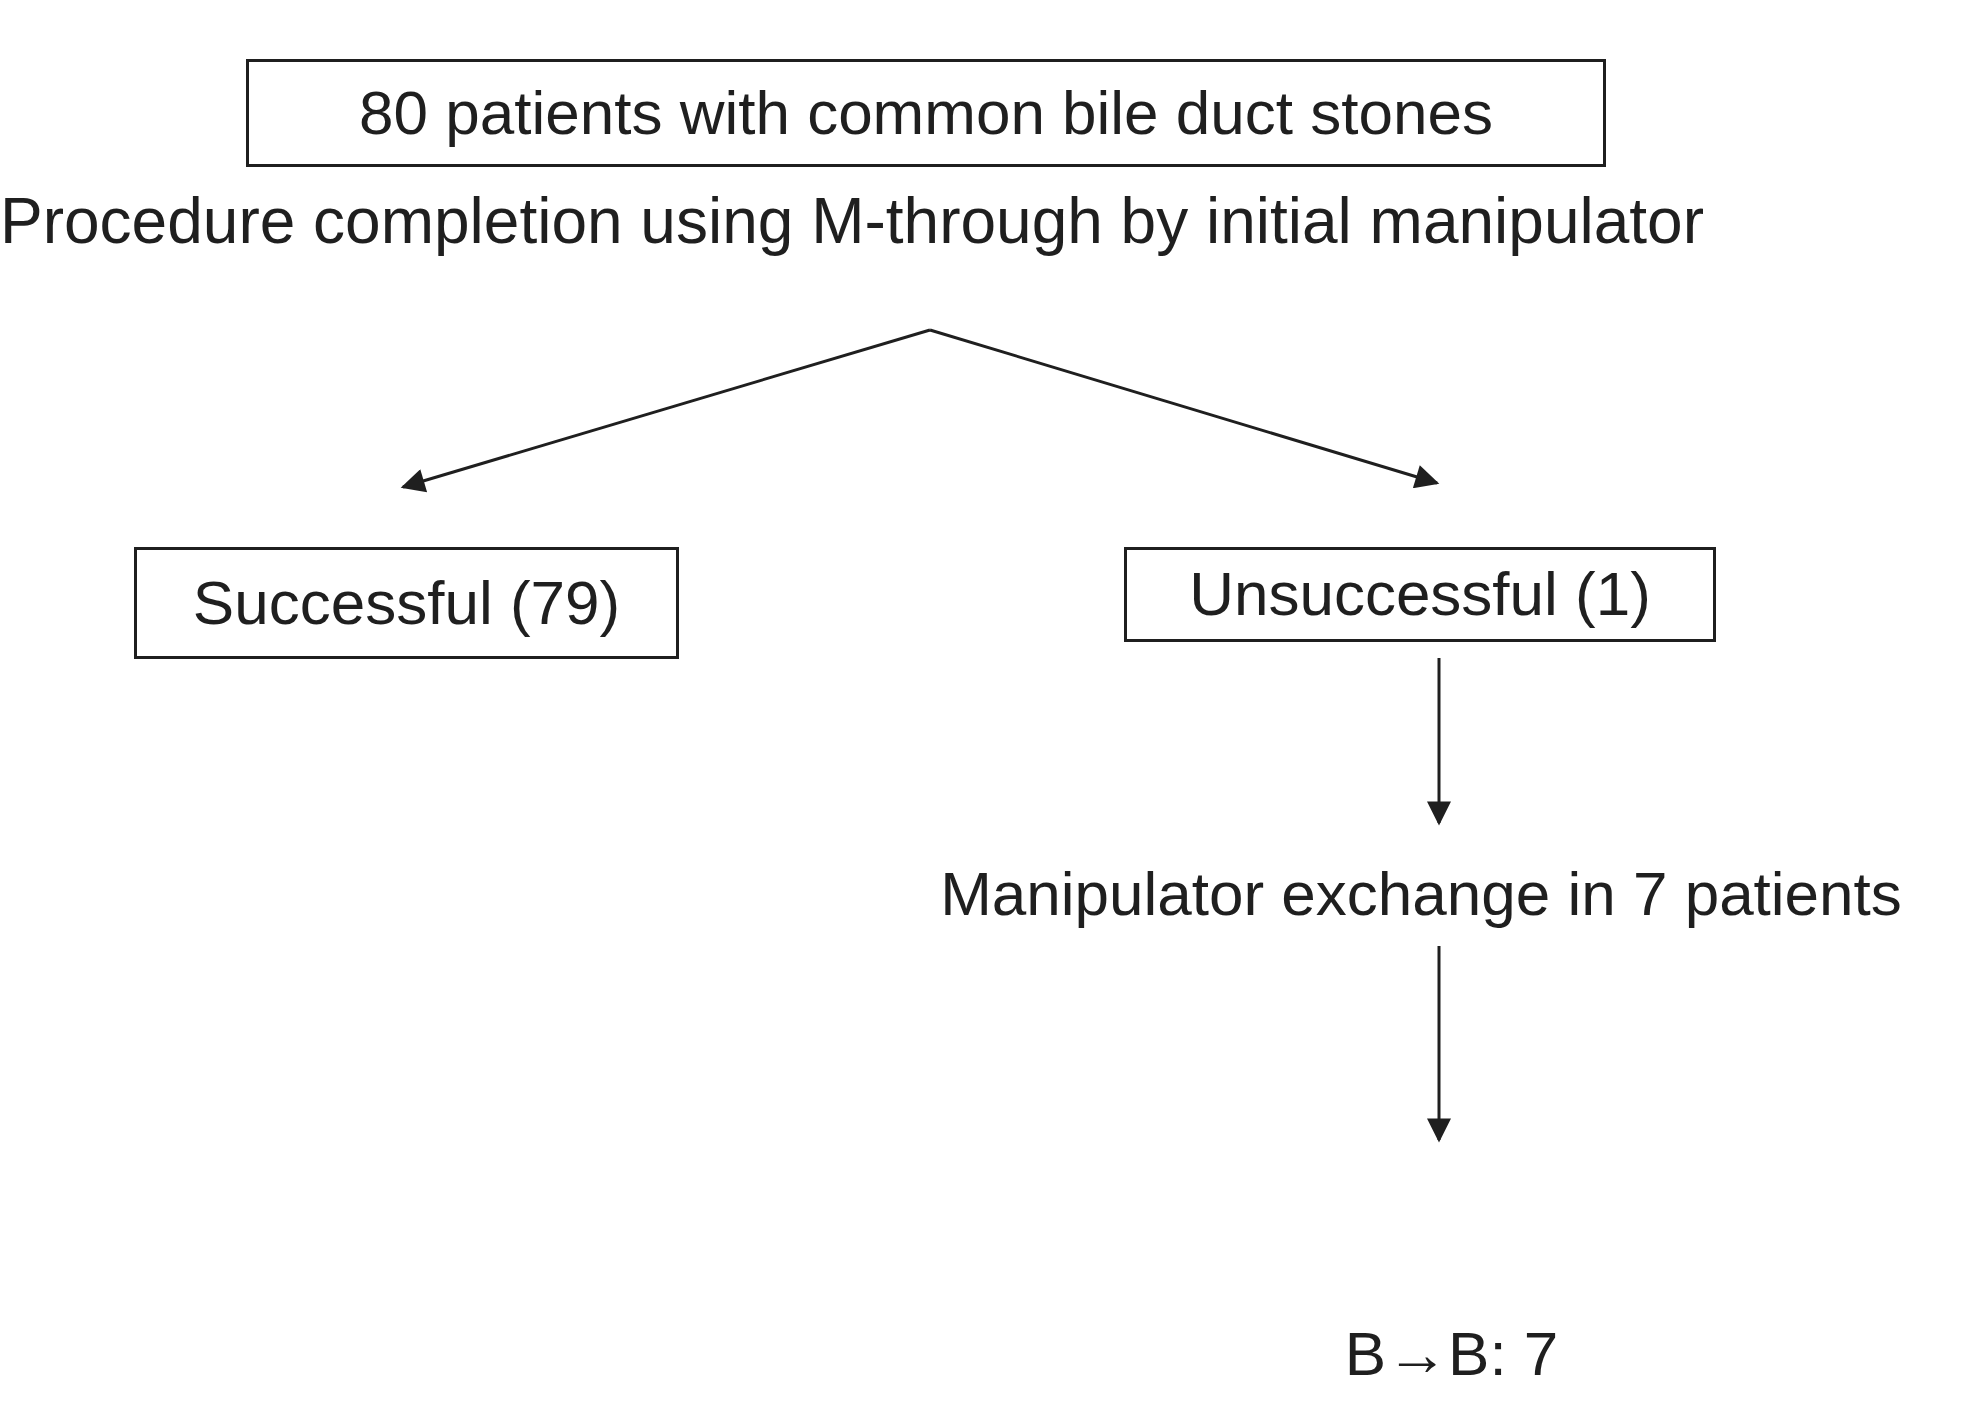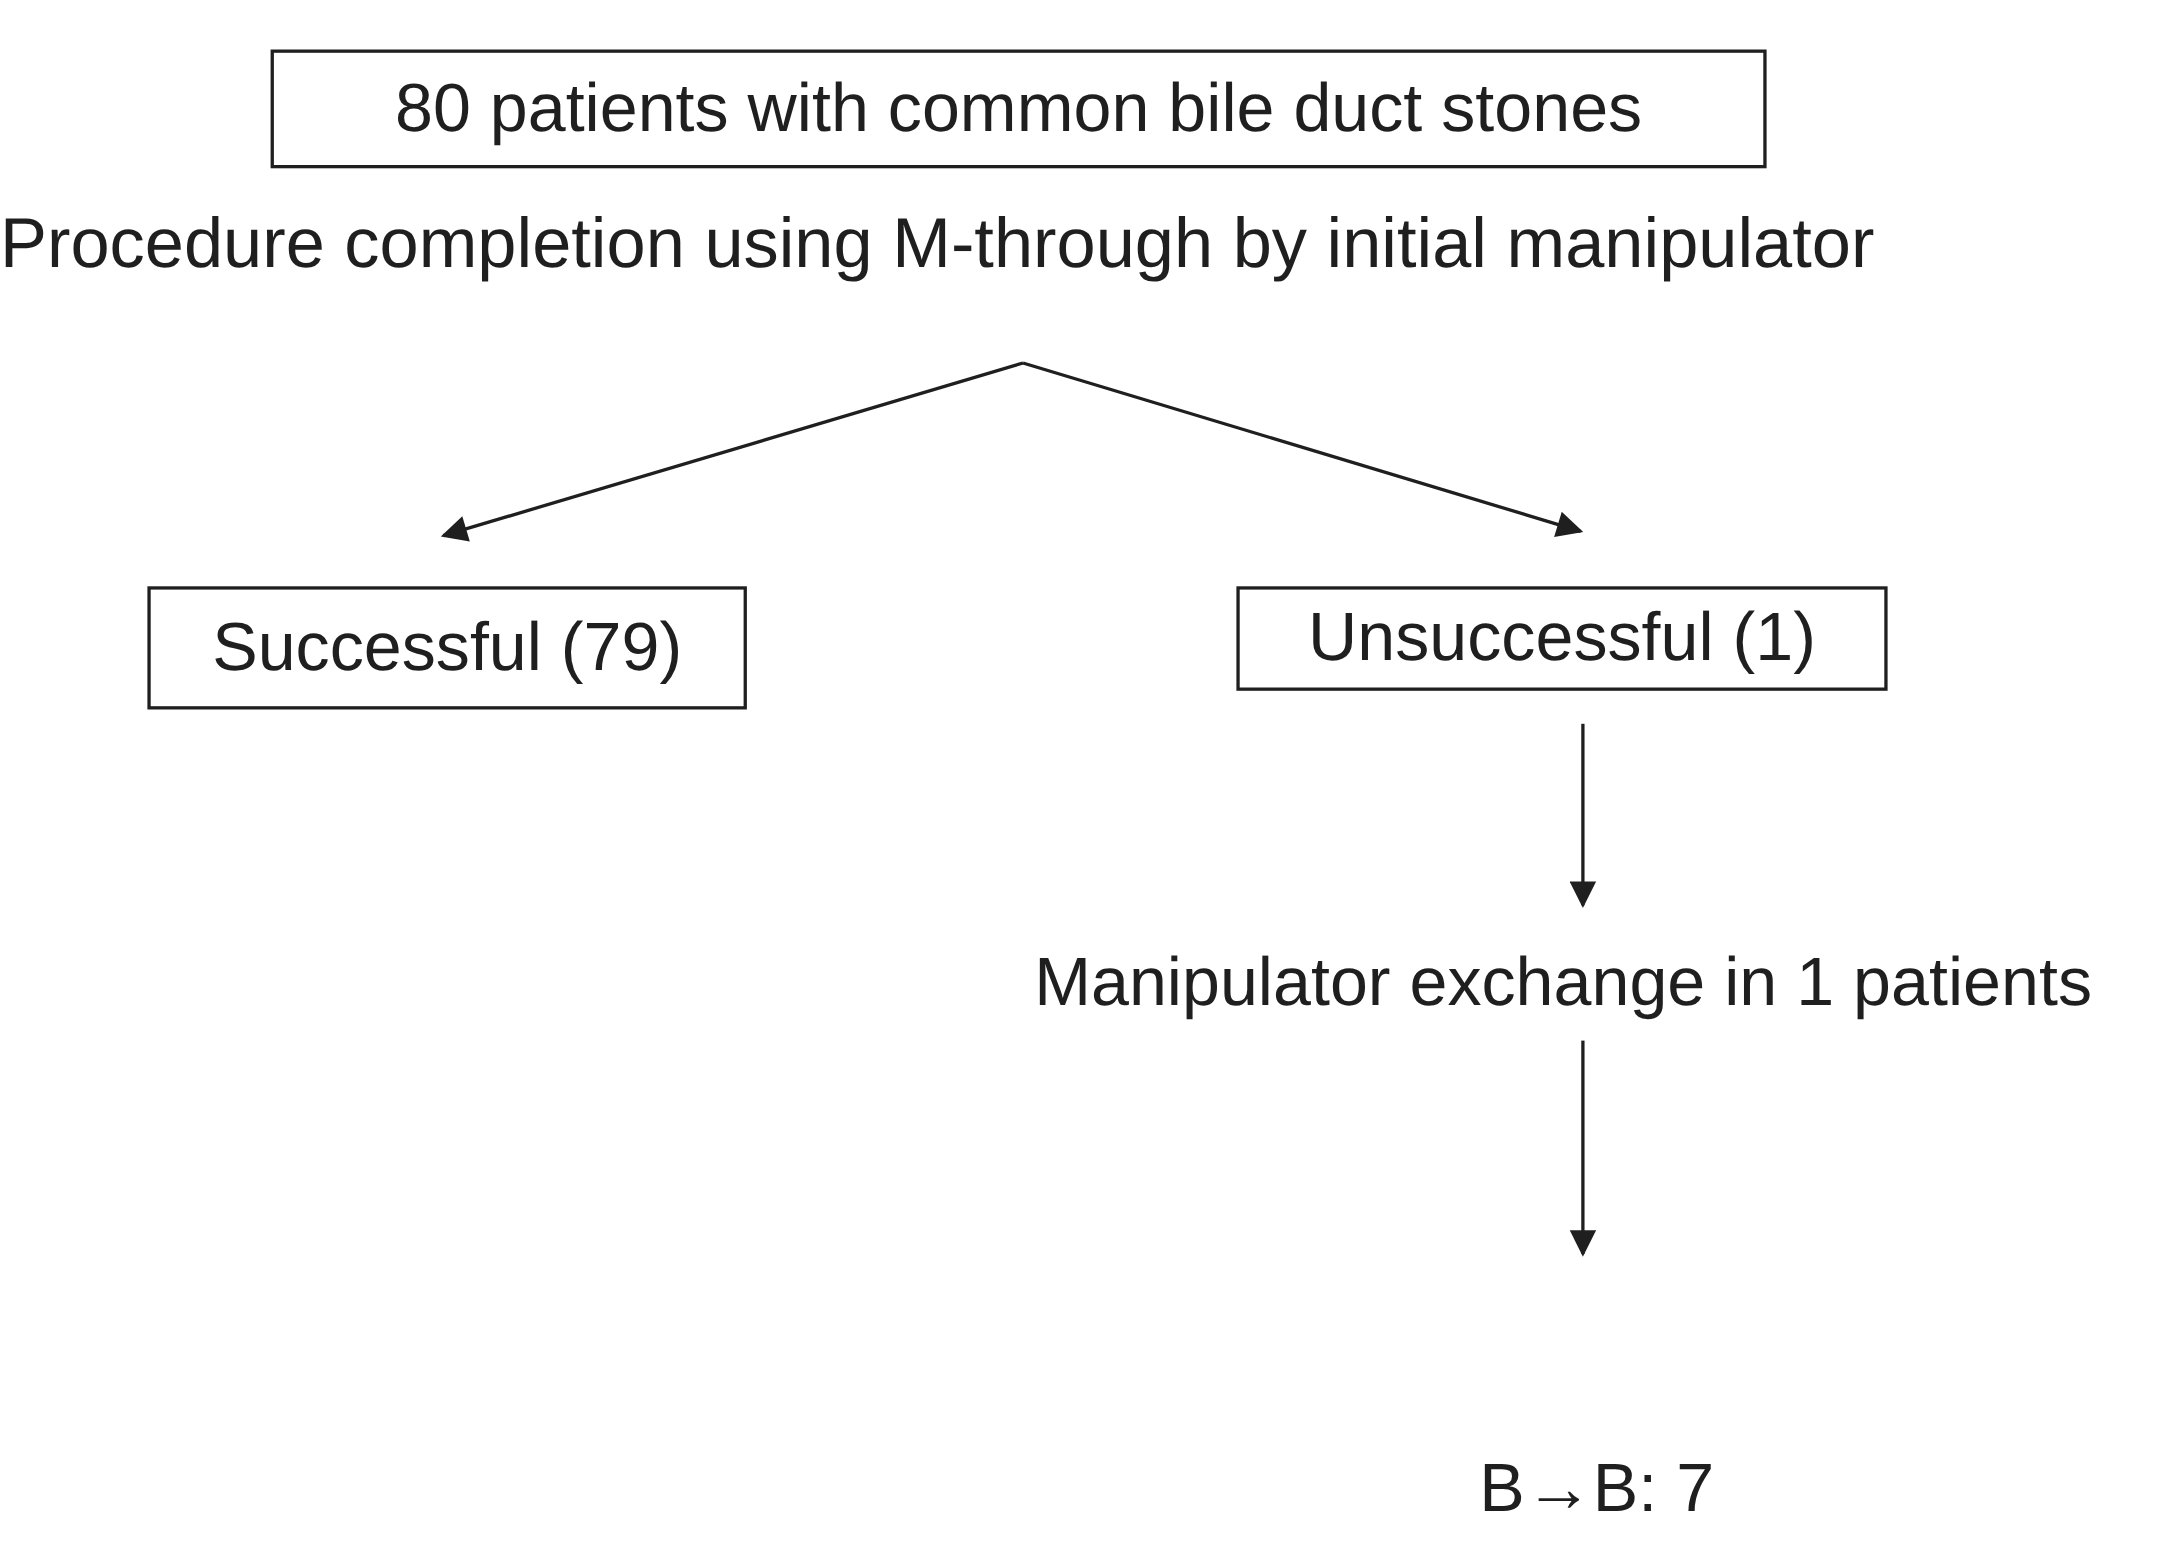--- a/index.html
+++ b/index.html
@@ -29,20 +29,21 @@
     box-sizing: border-box;
     border: 3px solid #1f1f1f;
     background: #ffffff;
     display: flex;
     align-items: center;
     justify-content: center;
     font-size: 62px;
     line-height: 1.1;
     white-space: nowrap;
     color: #1f1f1f;
+    margin-top: 14px;
   }
   .free-text {
     position: absolute;
     text-align: center;
     font-size: 62px;
     line-height: 1.15;
     white-space: nowrap;
     color: #1f1f1f;
   }
   #top-box      { left: 246px;  top: 45px;   width: 1360px; height: 108px; }
@@ -77,18 +78,18 @@
   <div id="subtitle" class="free-text">Procedure completion using M-through by initial manipulator</div>
 
   <div id="left-box" class="node-box">
     <span>Successful (79)</span>
   </div>
 
   <div id="right-box" class="node-box">
     <span>Unsuccessful (1)</span>
   </div>
 
-  <div id="exchange-txt" class="free-text">Manipulator exchange in 1 patients</div>
+  <div id="exchange-txt" class="free-text">Manipulator exchange in 7 patients</div>
 
 
   <div id="final-note" class="free-text">B→B: 7</div>
 
 </div>
 
 </body></html>

